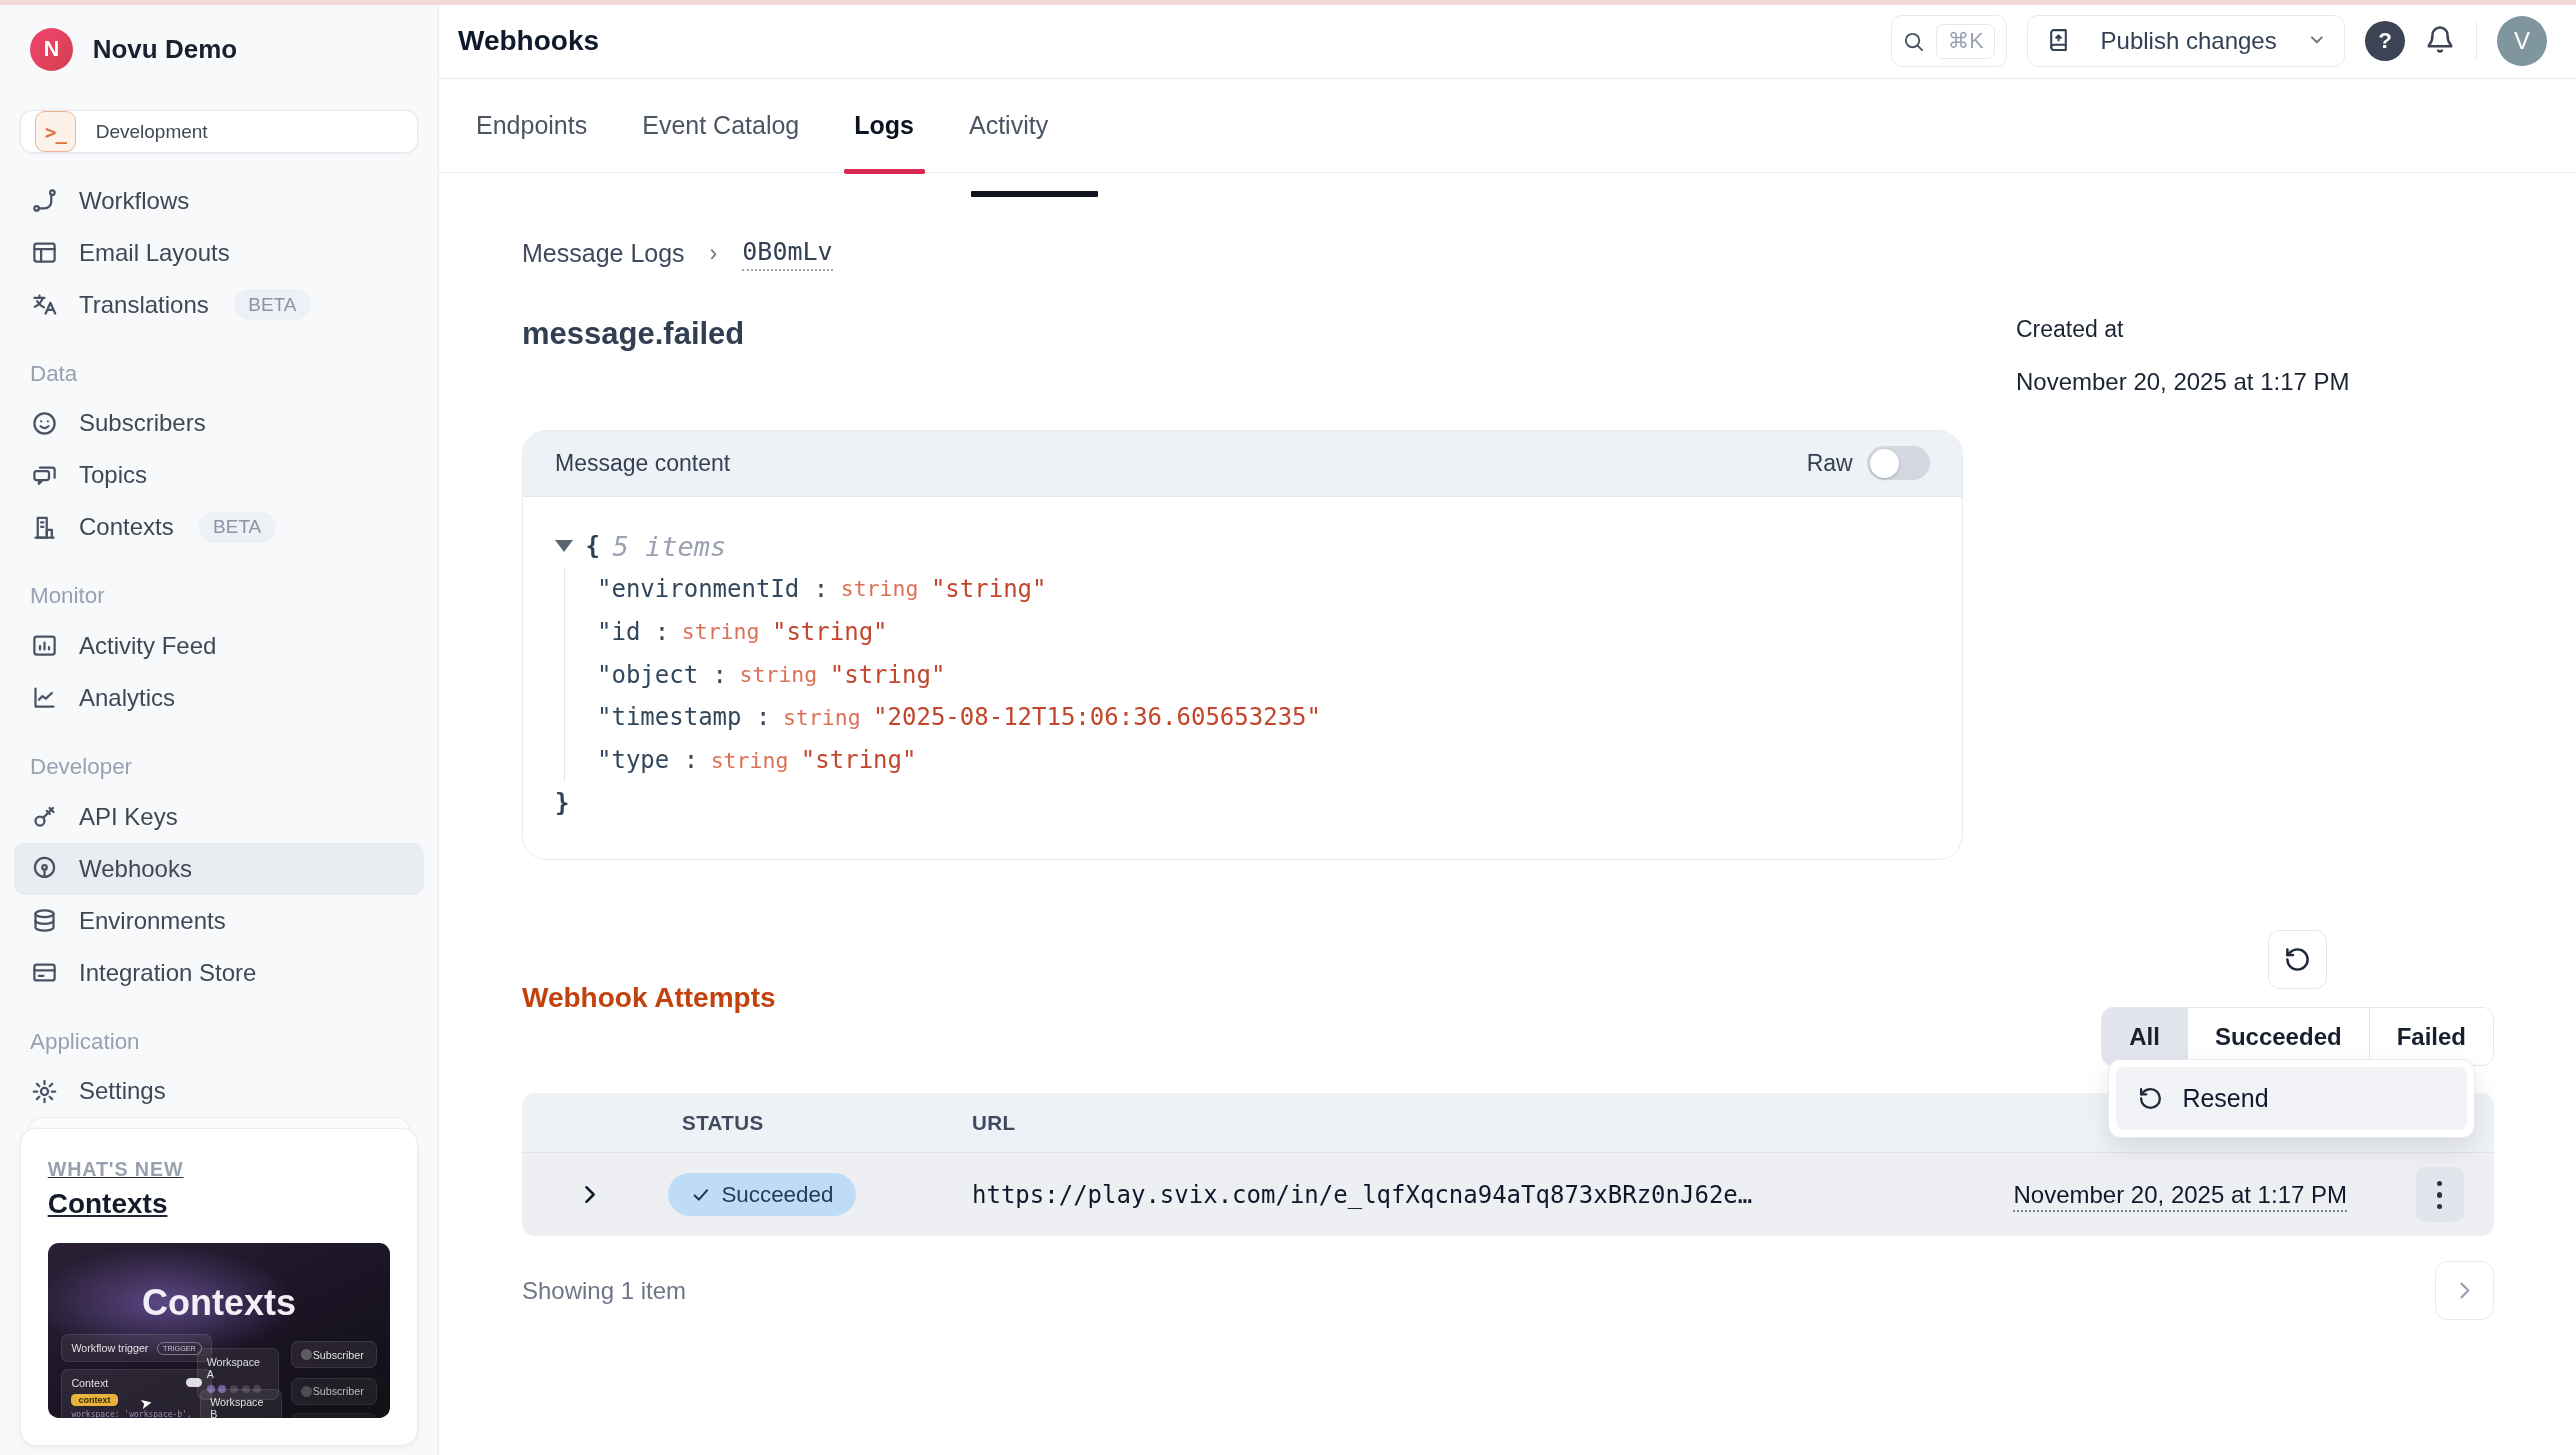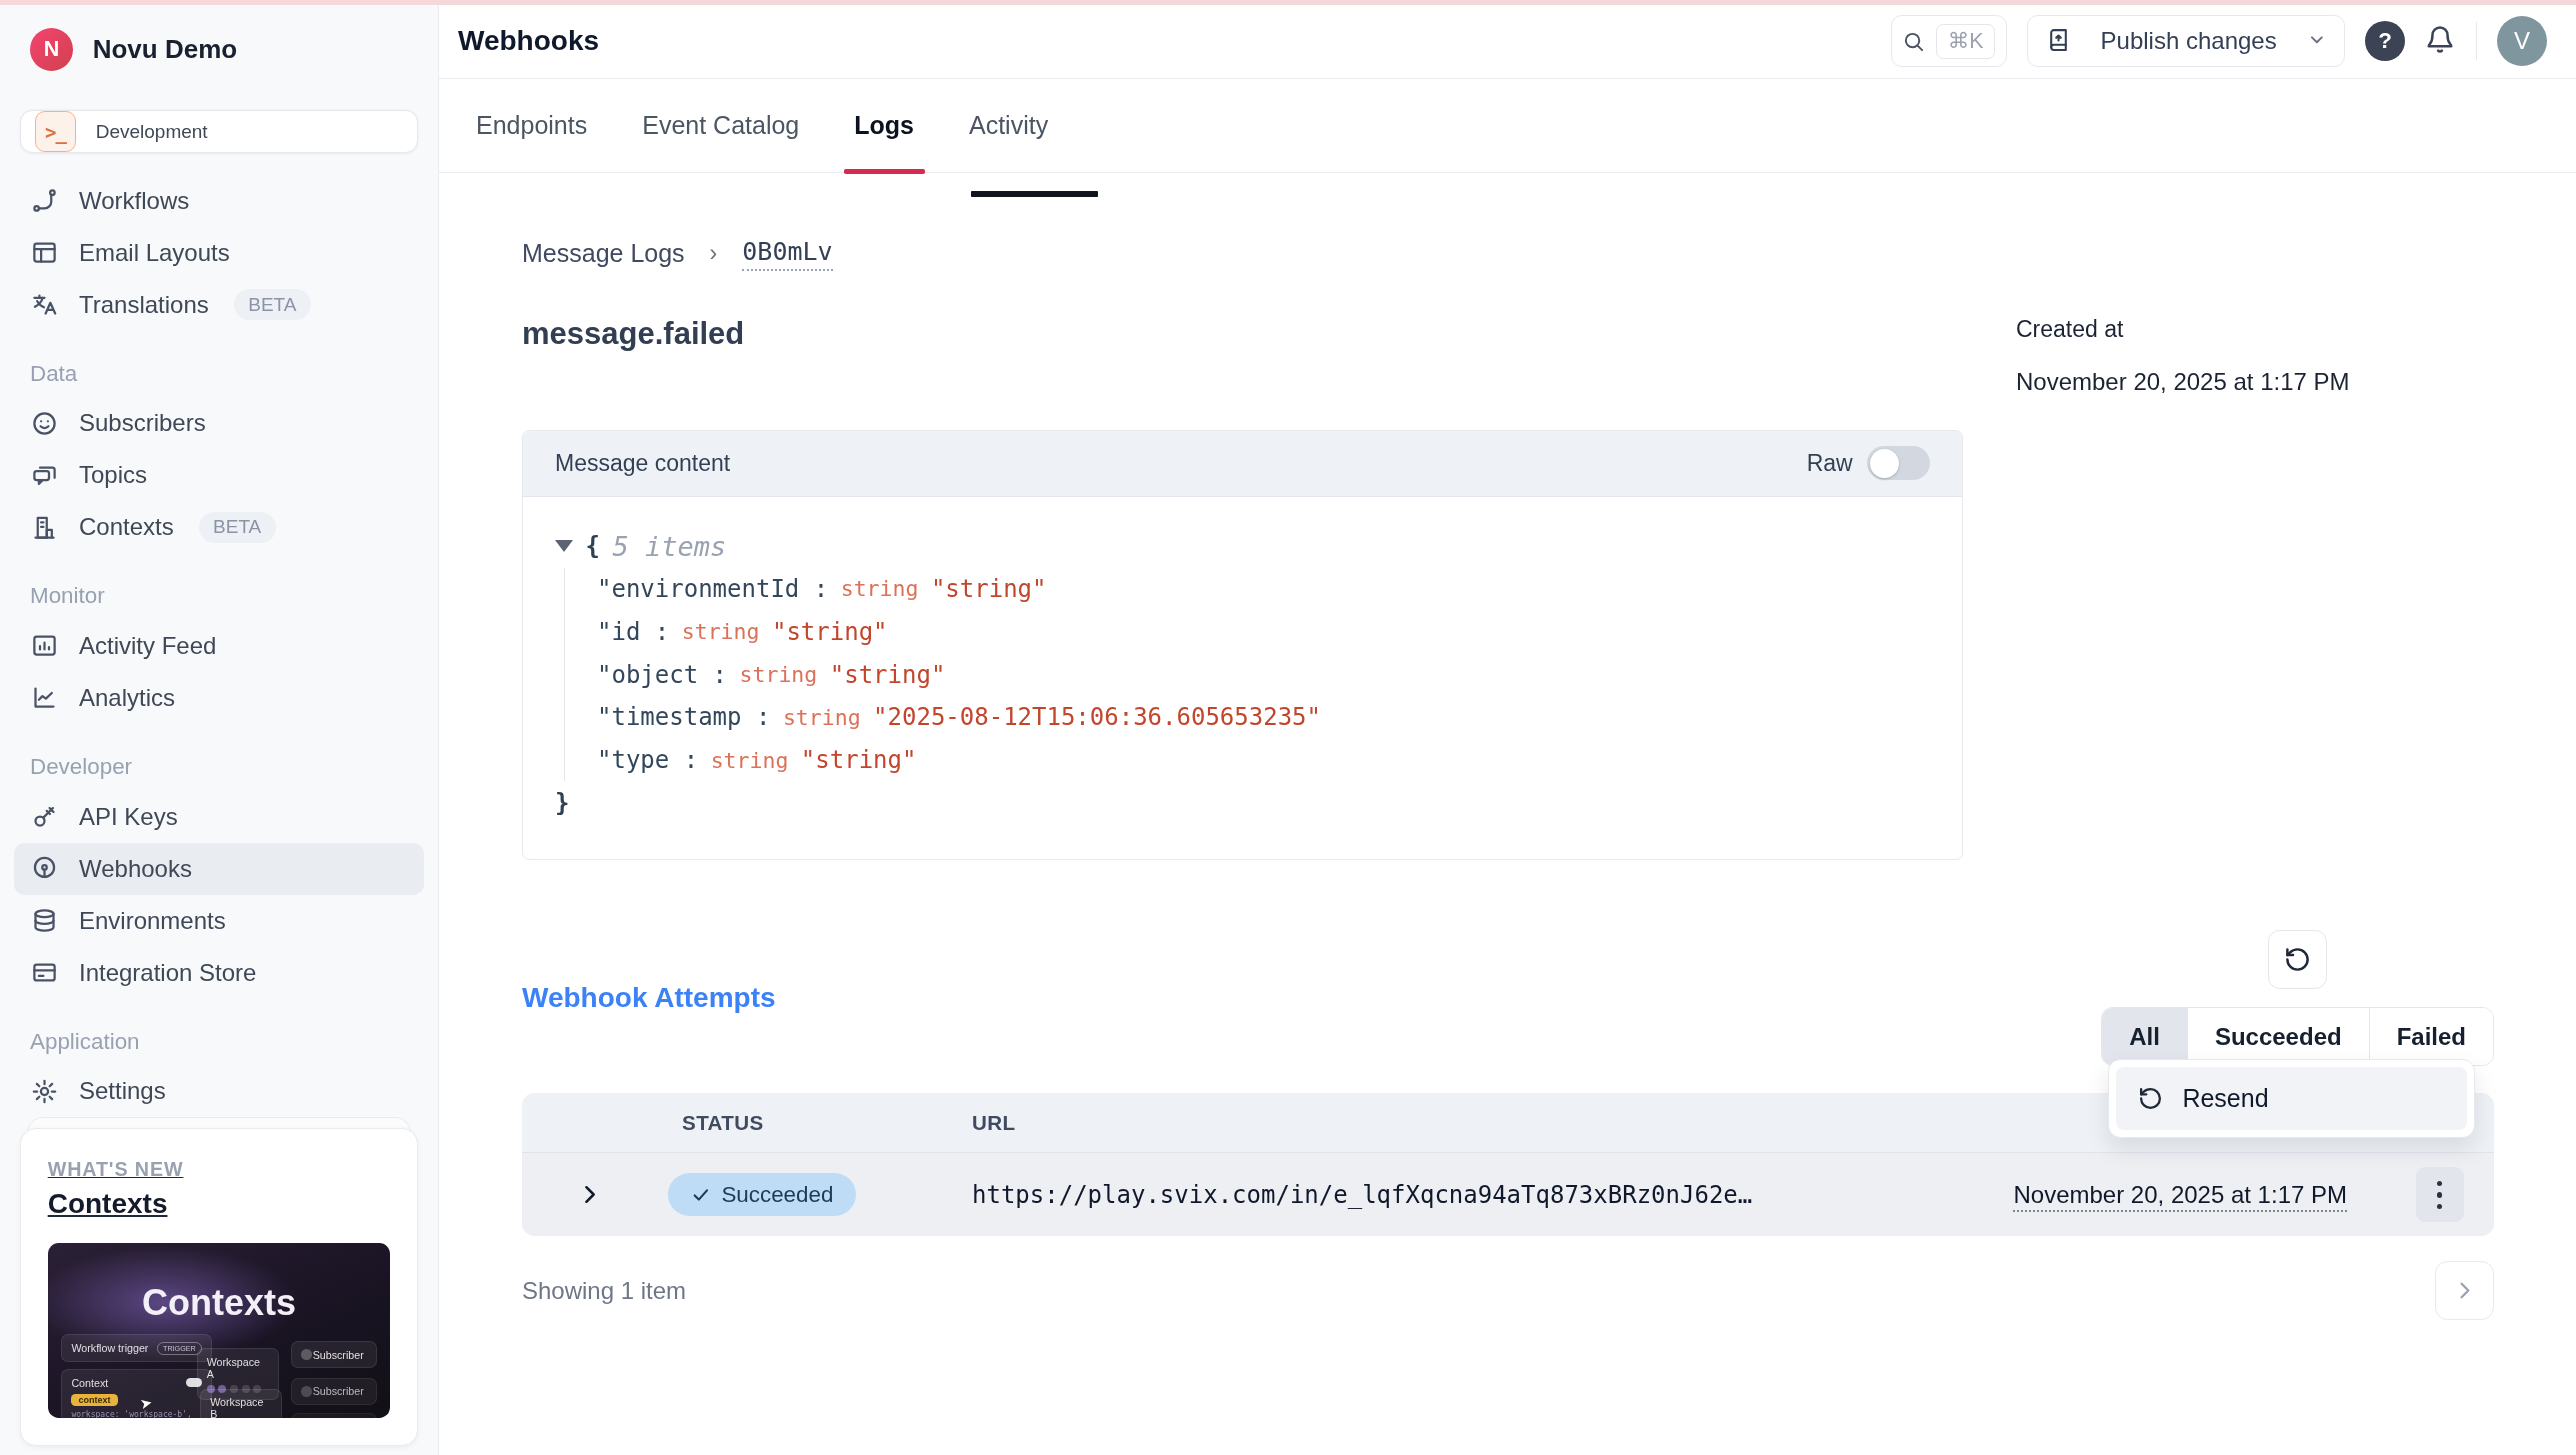--- a/index.html
+++ b/index.html
@@ -157,21 +157,21 @@
   }
   .crumb-sep { color:#6b7280; font-size:23px; }
 
   .title-row { display:flex; justify-content:space-between; margin-top:45px; }
   .msg-title { font-size:31px; font-weight:700; color:#323e52; }
   .created-block { width:478px; }
   .created-label { font-size:23px; color:#1c2433; }
   .created-value { font-size:24px; color:#1c2433; margin-top:25px; }
 
   .msg-card {
-    width:1441px; margin-top:34px; border:0.9px solid #e7e9ee; border-radius:7px; overflow:hidden;
+    width:1441px; margin-top:34px; border:0.9px solid #e7e9ee; border-radius:25px; overflow:hidden;
     background:#fff;
   }
   .msg-card-header {
     height:66px; background:#eef2f6; border-bottom:0.9px solid #e3e7ed;
     display:flex; align-items:center; justify-content:space-between; padding:0 32px;
   }
   .msg-card-title { font-size:23px; color:#333f54; font-weight:500; }
   .raw-wrap { display:flex; align-items:center; gap:14.3px; }
   .raw-label { font-size:23px; color:#333f54; }
   .toggle { width:63px; height:34px; border-radius:17px; background:#d3d8e0; position:relative; cursor:pointer; }
@@ -187,21 +187,21 @@
   .json-fields { margin-left:9px; border-left:1.8px solid #e3e6eb; padding-left:32px; }
   .json-line { height:41px; display:flex; align-items:center; gap:12.5px; margin:1.8px 0; white-space:nowrap; }
   .jk { color:#33475c; }
   .jk::before, .jk::after { content:'"'; }
   .jsep::after { content:' : '; color:#33475c; }
   .jt { color:#dd7158; font-size:21.5px; }
   .jv { color:#c2452c; }
   .jv::before, .jv::after { content:'"'; }
 
   .attempts-row { margin-top:70px; display:flex; align-items:center; justify-content:space-between; }
-  .attempts-title { font-size:28px; font-weight:700; color:#3b82f6; }
+  .attempts-title { font-size:28px; font-weight:700; color:#c2410c; }
   .attempts-controls { display:flex; align-items:center; gap:18px;flex-direction:column; }
   .refresh-btn {
     width:59px; height:59px; border:0.9px solid #e3e6ea; border-radius:11.6px; background:#fff;
     display:flex; align-items:center; justify-content:center; color:#1f2937; cursor:pointer;
   }
   .refresh-btn svg { width:27px; height:27px; }
   .segmented { display:flex; height:59px; border:0.9px solid #e3e6ea; border-radius:11.6px; overflow:hidden; background:#fff; }
   .segment {
     display:flex; align-items:center; padding:0 27px; font-size:24px; font-weight:600; color:#16202e;
     border-right:0.9px solid #e3e6ea; cursor:pointer; background:#fff;

